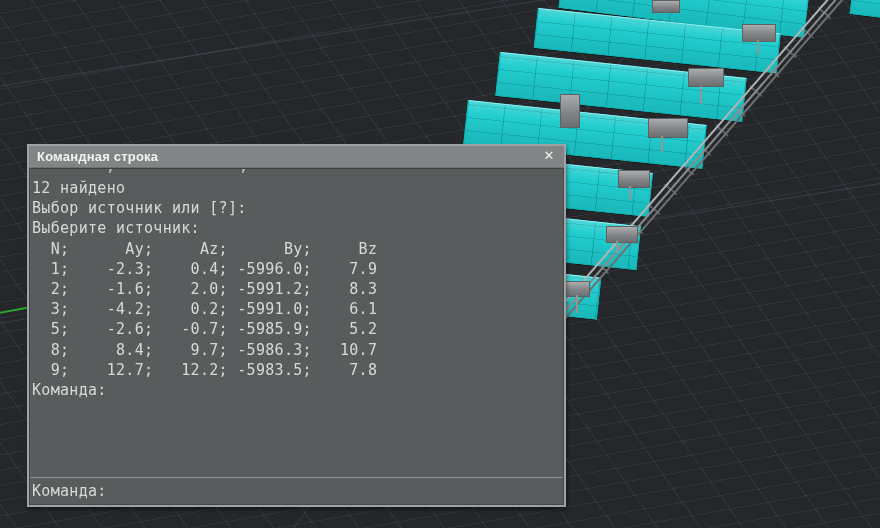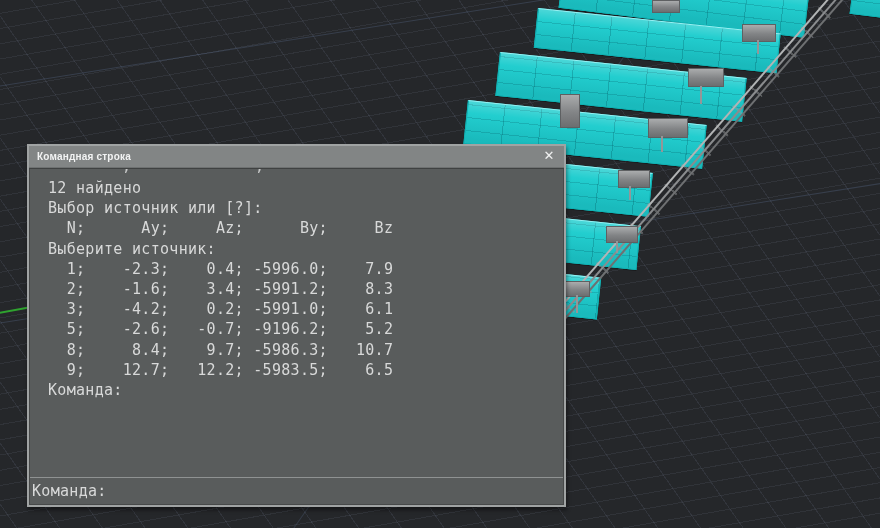--- a/index.html
+++ b/index.html
@@ -40,28 +40,28 @@
   .ebox{position:absolute;z-index:4;border:1px solid #5e6062;
     background:linear-gradient(180deg,#aaacad,#828486 55%,#6c6e70);}
   .post{position:absolute;width:2px;background:#949698;z-index:4;}
 
   
   .palette{position:absolute;left:27px;top:144px;width:539px;height:363px;z-index:10;
     border:2px solid #a0a3a3;background:#595c5c;box-sizing:border-box;
     box-shadow:1px 3px 4px rgba(0,0,0,.45);display:flex;flex-direction:column;}
   .titlebar{height:21px;flex:0 0 21px;background:#828585;border-bottom:1px solid #6e7171;
     display:flex;align-items:center;position:relative;}
-  .title{color:#f2f3f3;font-size:10px;font-weight:bold;padding-left:8px;letter-spacing:.2px;}
+  .title{color:#f2f3f3;font-size:13px;font-weight:bold;padding-left:8px;letter-spacing:.2px;}
   .closebtn{position:absolute;right:6px;top:1px;width:18px;height:18px;line-height:18px;
     text-align:center;color:#f0f1f1;font-size:13px;font-weight:bold;cursor:default;}
   .conbody{flex:1;display:flex;flex-direction:column;background:#595c5c;
     border:1px solid #474949;border-top-color:#3f4141;overflow:hidden;
     font-family:"DejaVu Sans Mono","Liberation Mono",monospace;font-size:15px;
     letter-spacing:.3px;color:#d8d9d9;}
-  .history{flex:1;overflow:hidden;padding-left:18px;}
+  .history{flex:1;overflow:hidden;padding-left:2px;}
   .clip-line{height:9px;position:relative;overflow:hidden;}
   .clip-line span{position:absolute;top:-13px;line-height:20px;color:#c7c8c8;}
   .clip-line .m1{left:74px;}
   .clip-line .m2{left:207px;}
   .cline{white-space:pre;line-height:20.2px;height:20.2px;}
   .inputrow{flex:0 0 26px;border-top:1px solid #8f9292;display:flex;align-items:center;
     padding-left:2px;white-space:pre;line-height:20px;}
 </style>
 </head>
 <body>
@@ -110,28 +110,28 @@
     </div>
     <div class="conbody">
       <div class="history">
         <div class="clip-line">
           <span class="m1">,</span>
           <span class="m2">,</span>
         </div>
         <div>
             <div class="cline">12 найдено</div>
             <div class="cline">Выбор источник или [?]:</div>
+            <div class="cline">Выберите источник:</div>
             <div class="cline">  N;      Ay;     Az;      By;     Bz</div>
-            <div class="cline">Выберите источник:</div>
             <div class="cline">  1;    -2.3;    0.4; -5996.0;    7.9</div>
-            <div class="cline">  2;    -1.6;    3.4; -5991.2;    8.3</div>
+            <div class="cline">  2;    -1.6;    2.0; -5991.2;    8.3</div>
             <div class="cline">  3;    -4.2;    0.2; -5991.0;    6.1</div>
-            <div class="cline">  5;    -2.6;   -0.7; -9196.2;    5.2</div>
+            <div class="cline">  5;    -2.6;   -0.7; -5985.9;    5.2</div>
             <div class="cline">  8;     8.4;    9.7; -5986.3;   10.7</div>
-            <div class="cline">  9;    12.7;   12.2; -5983.5;    6.5</div>
+            <div class="cline">  9;    12.7;   12.2; -5983.5;    7.8</div>
             <div class="cline">Команда:</div>
           </div>
       </div>
       <div class="inputrow">
         <span>Команда:</span>
       </div>
     </div>
   </div>
 </div>
 

